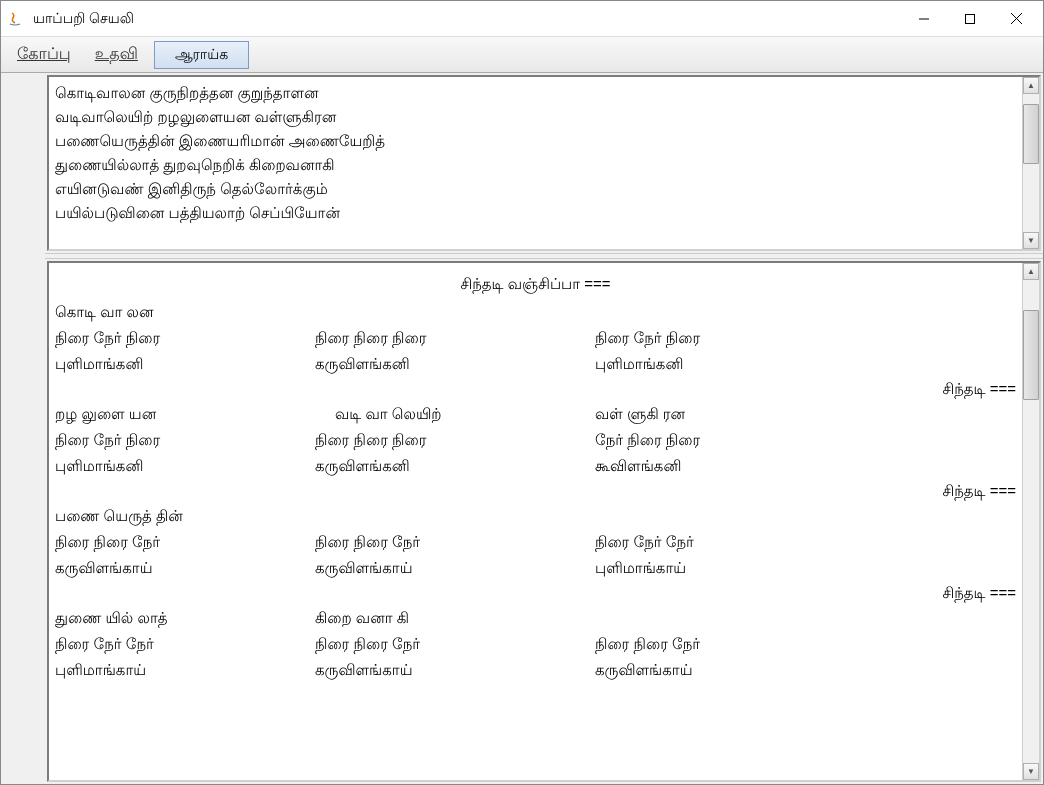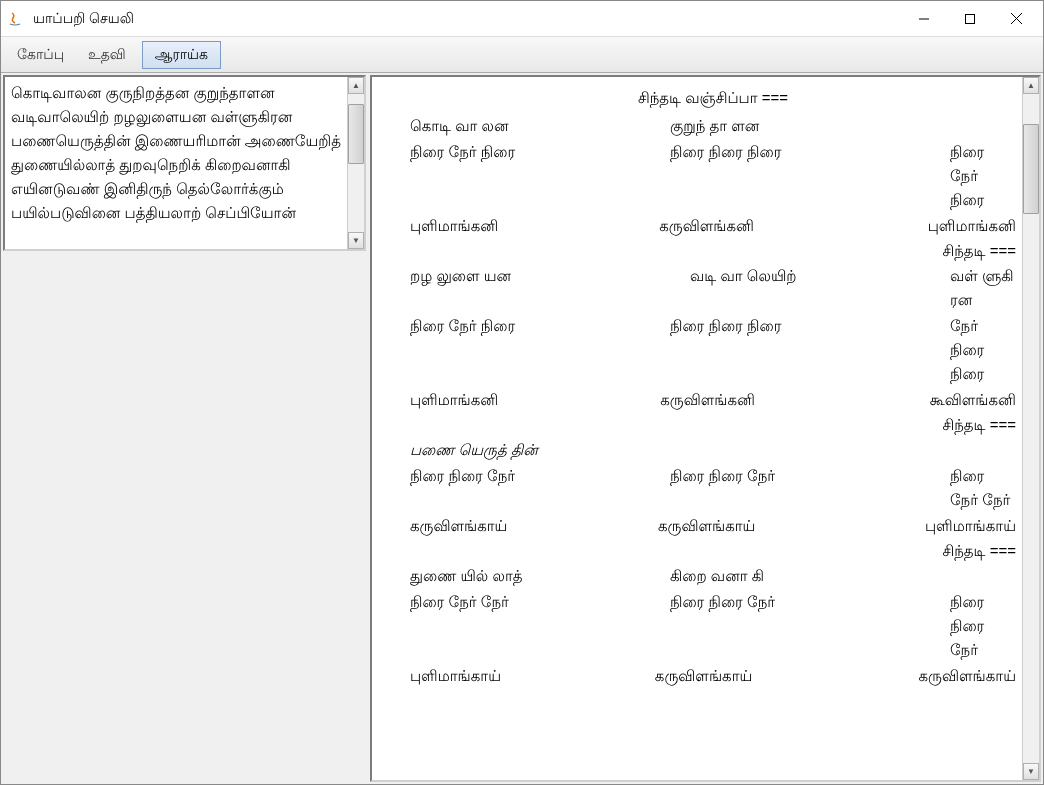--- a/index.html
+++ b/index.html
@@ -55,37 +55,39 @@
 .toolbar {
   height: 36px;
   background: linear-gradient(#f8f8f8, #e8e8e8);
   display: flex;
   align-items: center;
   padding: 2px 4px;
   border-bottom: 1px solid #aaa;
 }
 .toolbar-item {
   padding: 6px 12px;
-  font-size: 14px;
+  font-size: 16px;
   color: #333;
   cursor: pointer;
+  text-decoration: underline;
 }
 .toolbar-btn {
-  padding: 4px 12px;
+  padding: 4px 20px;
   font-size: 14px;
   border: 1px solid #7a9cc6;
   background: linear-gradient(#e8f0fa, #d0dff0);
   cursor: pointer;
   margin-left: 4px;
 }
 .pane-container {
   flex: 1;
   display: flex;
-  flex-direction: row;
-  overflow: hidden;
+  flex-direction: column;
+  overflow: hidden;
+  padding-left: 44px;
 }
 .top-pane {
   height: 176px;
   border: 2px inset #d0d0d0;
   margin: 2px;
   background: #ffffff;
   position: relative;
   display: flex;
 }
 .bottom-pane {
@@ -105,21 +107,20 @@
   overflow: hidden;
   white-space: pre-wrap;
   color: #000;
 }
 .bottom-content {
   flex: 1;
   padding: 4px 6px;
   font-size: 15px;
   overflow: hidden;
   color: #000;
-  margin-left: 32px;
 }
 .scrollbar {
   width: 17px;
   background: #f0f0f0;
   border-left: 1px solid #ccc;
   display: flex;
   flex-direction: column;
 }
 .scroll-btn {
   height: 17px;
@@ -170,21 +171,20 @@
 .col3 { flex: 1; }
 .block-sep {
   text-align: right;
   padding-left: 300px;
   font-size: 15px;
   line-height: 1.6;
 }
 .wide-row {
   display: flex;
   padding: 1px 0;
-  font-style: italic;
 }
 .wcol1 { width: 320px; font-size: 15px; line-height: 1.6; }
 .wcol2 { width: 340px; font-size: 15px; line-height: 1.6; }
 .wcol3 { flex: 1; font-size: 15px; line-height: 1.6; }
 </style>
 </head>
 <body>
 
 <div class="window">
   <div class="titlebar">
@@ -238,21 +238,20 @@
       </div>
     </div>
 
     <div class="divider"></div>
 
     <div class="bottom-pane">
       <div class="bottom-content" id="analysis-out">
           <div class="analysis-title">சிந்தடி வஞ்சிப்பா ===</div>
           <div class="analysis-row">
             <div class="col col1">கொடி வா லன</div>
-            <div class="col col3">குறுந் தா ளன</div>
           </div>
           <div class="analysis-row">
             <div class="col col1">நிரை நேர் நிரை</div>
             <div class="col col2">நிரை நிரை நிரை</div>
             <div class="col col3">நிரை நேர் நிரை</div>
           </div>
           <div class="analysis-row">
             <div class="col col1">புளிமாங்கனி</div>
             <div class="col col2">கருவிளங்கனி</div>
             <div class="col col3">புளிமாங்கனி</div>

